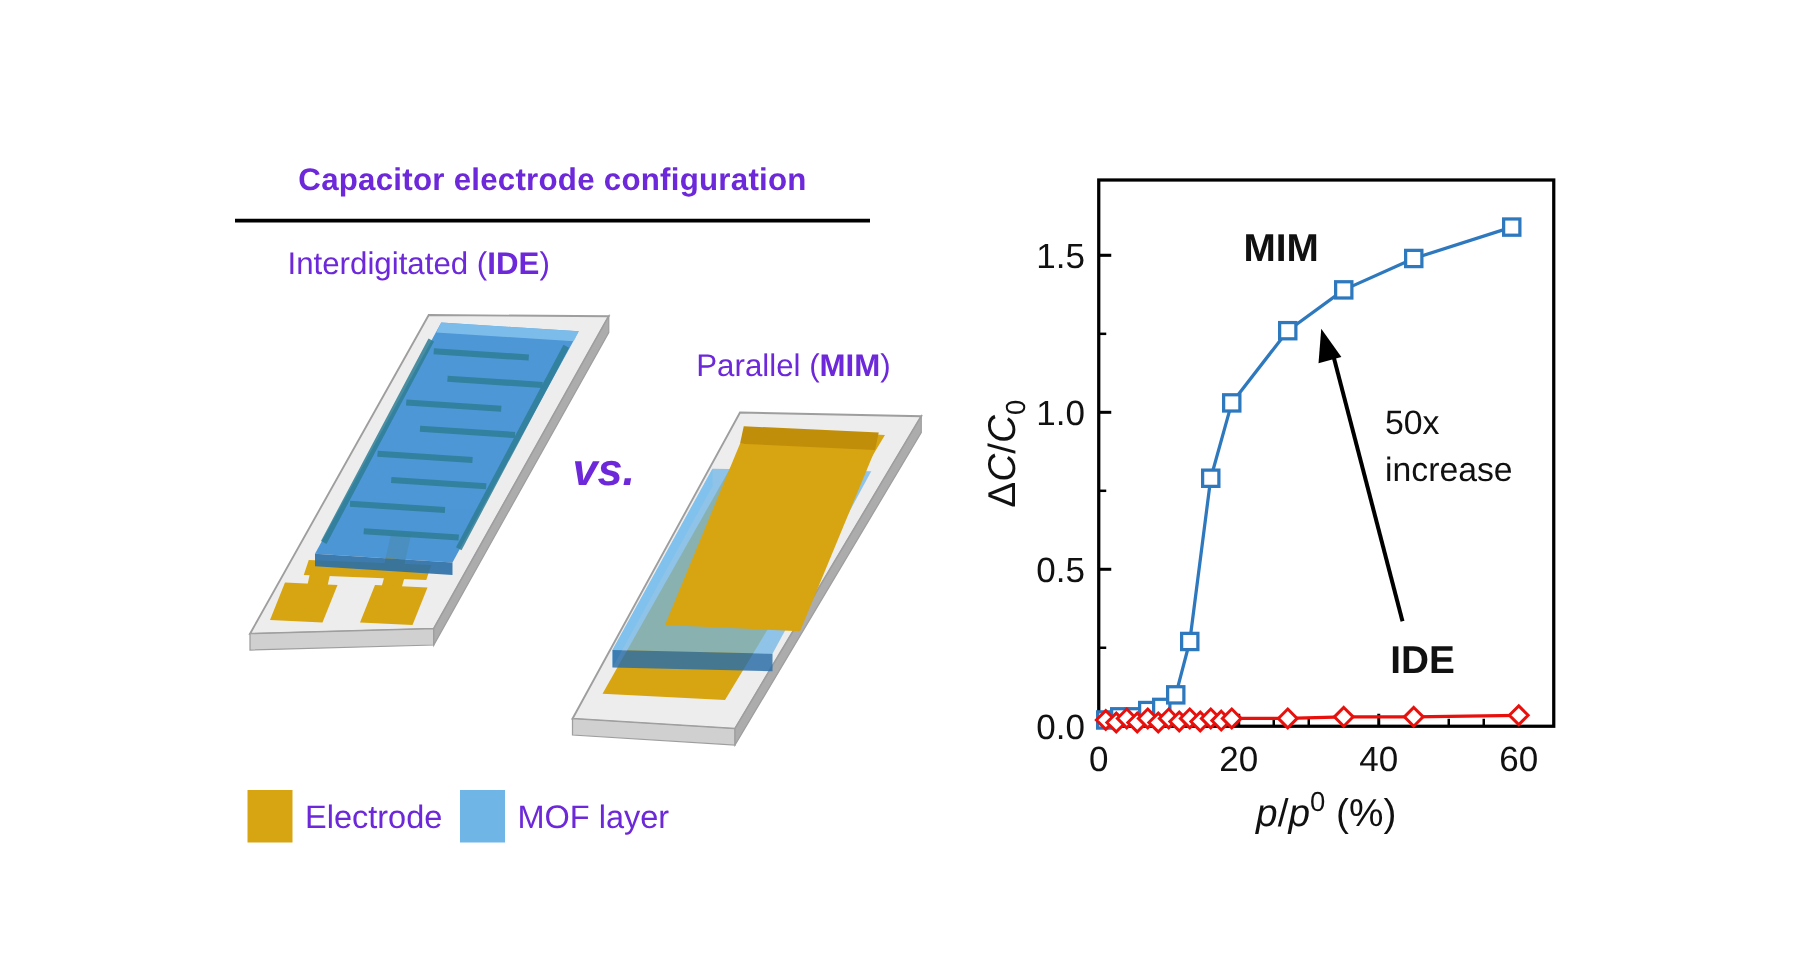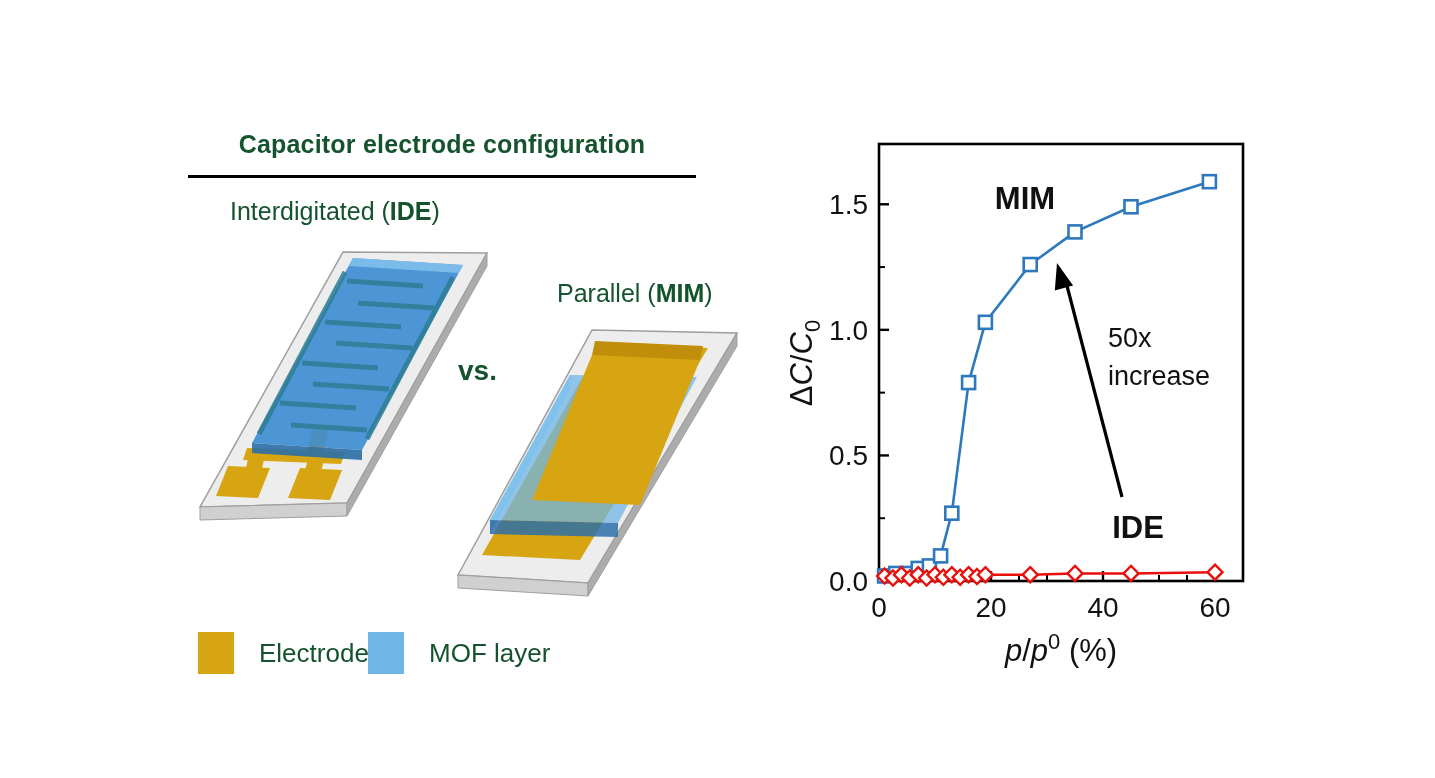--- a/index.html
+++ b/index.html
@@ -1,31 +1,31 @@
 <!DOCTYPE html>
 <html style="--c-electrode: #D7A511; --c-electrode_dark: #C08E09; --c-mof_light: #6FB5E6; --c-mof_deep: #3B8DD4; --c-mof_edge: #2B6FA8; --c-mof_sheen: #7CC0EE; --c-ide_fingers: #2E7D95; --c-substrate_top: #EDEDED; --c-substrate_front: #D0D0D0; --c-substrate_side: #ACACAC; --c-substrate_outline: #9E9E9E; --c-mim_series: #2E78BE; --c-ide_series: #E8100C; --c-text: #111111;"><head>
 <meta charset="utf-8">
 <style>
   html,body{margin:0;padding:0;background:#fff;}
   .canvas{position:relative;width:1435px;height:778px;background:#fff;overflow:hidden;
-          font-family:"Liberation Sans",sans-serif;color:#14532d;}
+          font-family:"Liberation Sans",sans-serif;color:#6d28d9;}
   .fig-title{position:absolute;left:188px;top:130px;width:508px;text-align:center;
              font-size:25px;font-weight:bold;letter-spacing:0.2px;}
   .title-underline{position:absolute;left:188px;top:175px;width:508px;height:3px;background:#000;}
   .caption{position:absolute;font-size:25px;white-space:nowrap;}
   .caption b{font-weight:bold;}
   .ide-caption{left:230px;top:197px;}
   .mim-caption{left:557px;top:279px;}
-  .vs-label{position:absolute;left:458px;top:355px;font-size:28px;font-weight:bold;}
+  .vs-label{position:absolute;left:458px;top:355px;font-size:36px;font-weight:bold;font-style:italic;}
   .device-svg{position:absolute;}
   #ide-device{left:185px;top:240px;}
   #mim-device{left:450px;top:315px;}
   .legend-item{position:absolute;top:632px;height:44px;white-space:nowrap;}
   .legend-swatch{display:inline-block;width:36px;height:42px;vertical-align:middle;}
-  .legend-label{display:inline-block;margin-left:25px;font-size:26px;vertical-align:middle;text-align:right;}
+  .legend-label{display:inline-block;margin-left:10px;font-size:26px;vertical-align:middle;text-align:right;}
   #chart-mount{position:absolute;left:790px;top:110px;width:500px;height:580px;}
   #chart-svg text{font-family:"Liberation Sans",sans-serif;fill:#111;}
 </style>
 </head>
 <body>
 
 <div class="canvas">
 
   <div class="fig-title">Capacitor electrode configuration</div>
   <div class="title-underline"></div>

